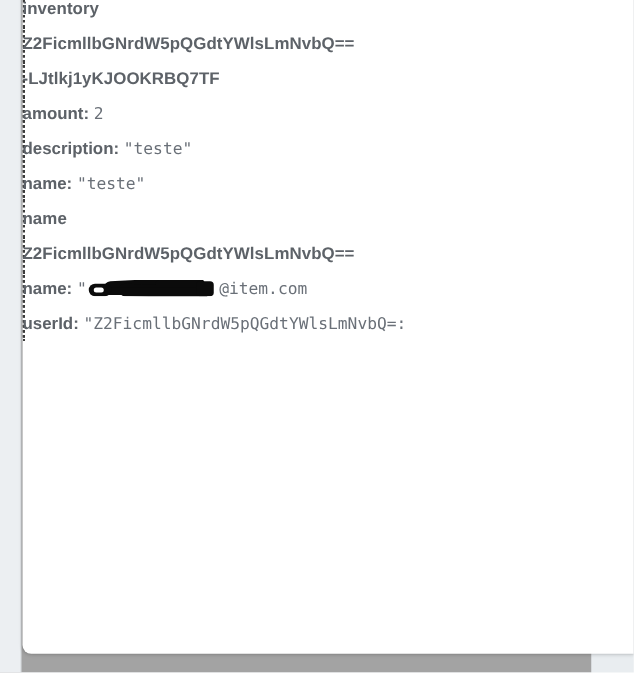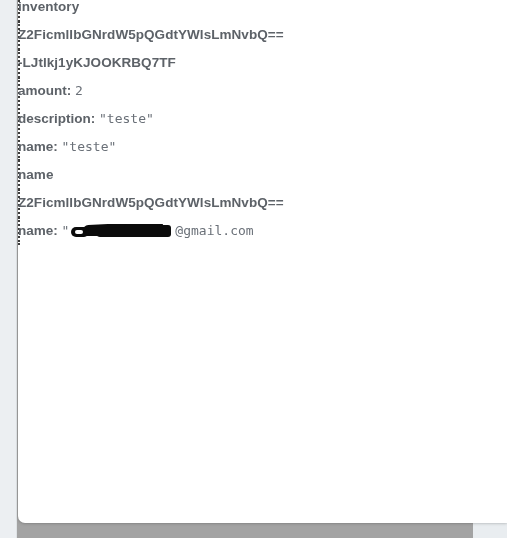--- a/index.html
+++ b/index.html
@@ -233,21 +233,28 @@
                     
                     
                     <span class="node-label">Z2FicmllbGNrdW5pQGdtYWlsLmNvbQ==</span>
                   </div>
 
                   <ul class="children">
                     <li class="node">
                       <div class="row">
                         
                         <span class="leaf-key">name: </span>
-                        <span class="leaf-val">"</span><span class="redaction"><span class="blob b2"></span><span class="blob b3"></span><span class="blob b4"></span><span class="blob b5"></span><span class="blob b1"></span><span class="blob b6"></span><span class="gap"></span></span><span class="leaf-val">@gmail.com</span>
+                        <span class="leaf-val">"</span><span class="redaction"><span class="blob b2"></span><span class="blob b3"></span><span class="blob b4"></span><span class="blob b5"></span><span class="blob b1"></span><span class="blob b6"></span><span class="gap"></span></span><span class="leaf-val">@item.com</span>
+                      </div>
+                    </li>
+                    <li class="node">
+                      <div class="row">
+                        
+                        <span class="leaf-key">userId: </span>
+                        <span class="leaf-val">"Z2FicmllbGNrdW5pQGdtYWlsLmNvbQ=:</span>
                       </div>
                     </li>
                   </ul>
                 </li>
               </ul>
             </li>
 
           </ul>
         </li>
 

